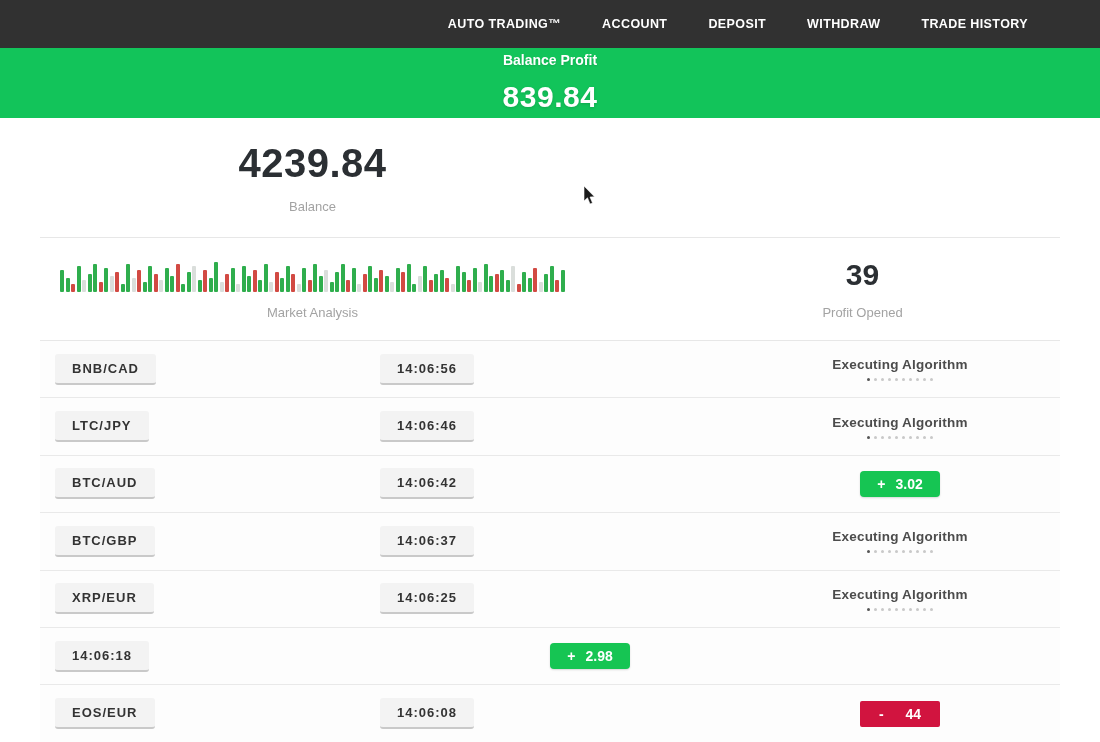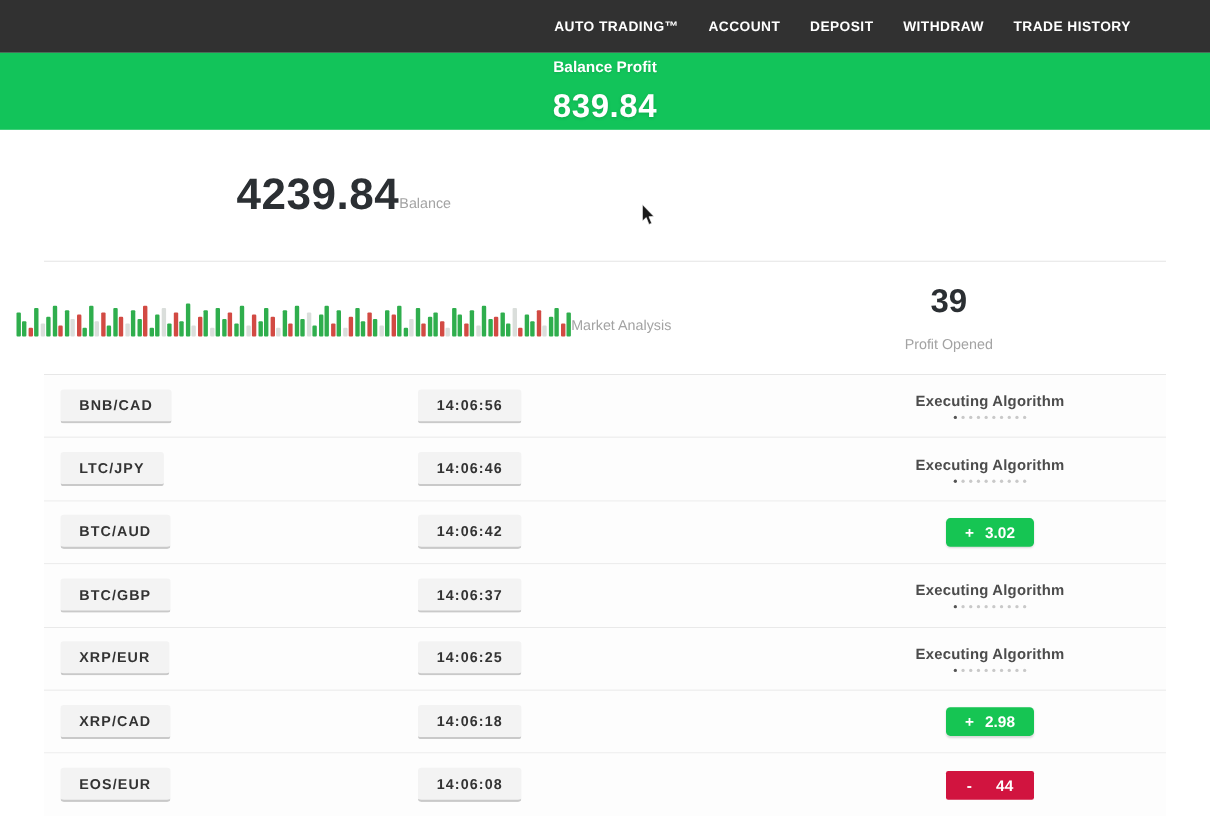--- a/index.html
+++ b/index.html
@@ -5,38 +5,38 @@
   * { margin:0; padding:0; box-sizing:border-box; }
   html,body { width:1100px; height:742px; overflow:hidden; }
   body {
     font-family:"Liberation Sans","DejaVu Sans",sans-serif;
     background:#ffffff; color:#2e3235; position:relative;
   }
 
   
   .nav {
     height:48px; background:#313131; display:flex; align-items:center;
-    justify-content:flex-end; padding-right:72px; gap:27px;
+    justify-content:flex-end; padding-right:72px; gap:41px;
   }
   .nav-item {
     color:#ffffff; font-size:12.5px; font-weight:bold; letter-spacing:.4px;
     cursor:pointer; white-space:nowrap;
   }
 
   
   .banner {
     height:70px; background:#12c45a; display:flex; flex-direction:column;
     align-items:center; justify-content:center; color:#ffffff;
   }
   .banner-label { font-size:14px; font-weight:bold; text-shadow:0 1px 2px rgba(0,0,0,.12); }
   .banner-value { font-size:30px; font-weight:bold; letter-spacing:.5px; margin-top:12px; text-shadow:0 1px 3px rgba(0,0,0,.15); }
 
   
   .stats-row { display:flex; }
-  .stats-left  { width:625px; display:flex; flex-direction:row; align-items:center; justify-content:center; }
+  .stats-left  { width:625px; display:flex; flex-direction:column; align-items:center; justify-content:center; }
   .stats-right { width:475px; display:flex; flex-direction:column; align-items:center; justify-content:center; }
   .row1 { height:119px; }
   .row2 { height:102px; }
   .divider { border-top:1px solid #e7e7e7; margin:0 40px; }
 
   .big-number { font-size:40px; font-weight:bold; color:#2b2f33; letter-spacing:.5px; }
   .mid-number { font-size:30px; font-weight:bold; color:#2b2f33; }
   .sub-label  { font-size:13px; color:#a3a3a3; margin-top:13px; }
 
   .toggle-line { display:flex; align-items:center; gap:18px; }
@@ -336,23 +336,20 @@
             <i></i>
             <i></i>
             <i></i>
           </div>
       </div>
 
     </div>
   </div>
 
   <div class="trow">
-    <div class="cell c-pair">
-      <span class="chip">XRP/CAD</span>
-    </div>
     <div class="cell c-time">
       <span class="chip">14:06:18</span>
     </div>
     <div class="cell c-status">
 
       <span class="badge profit">
         <span class="sign">+</span>
           <span class="val">2.98</span>
       </span>
     </div>

